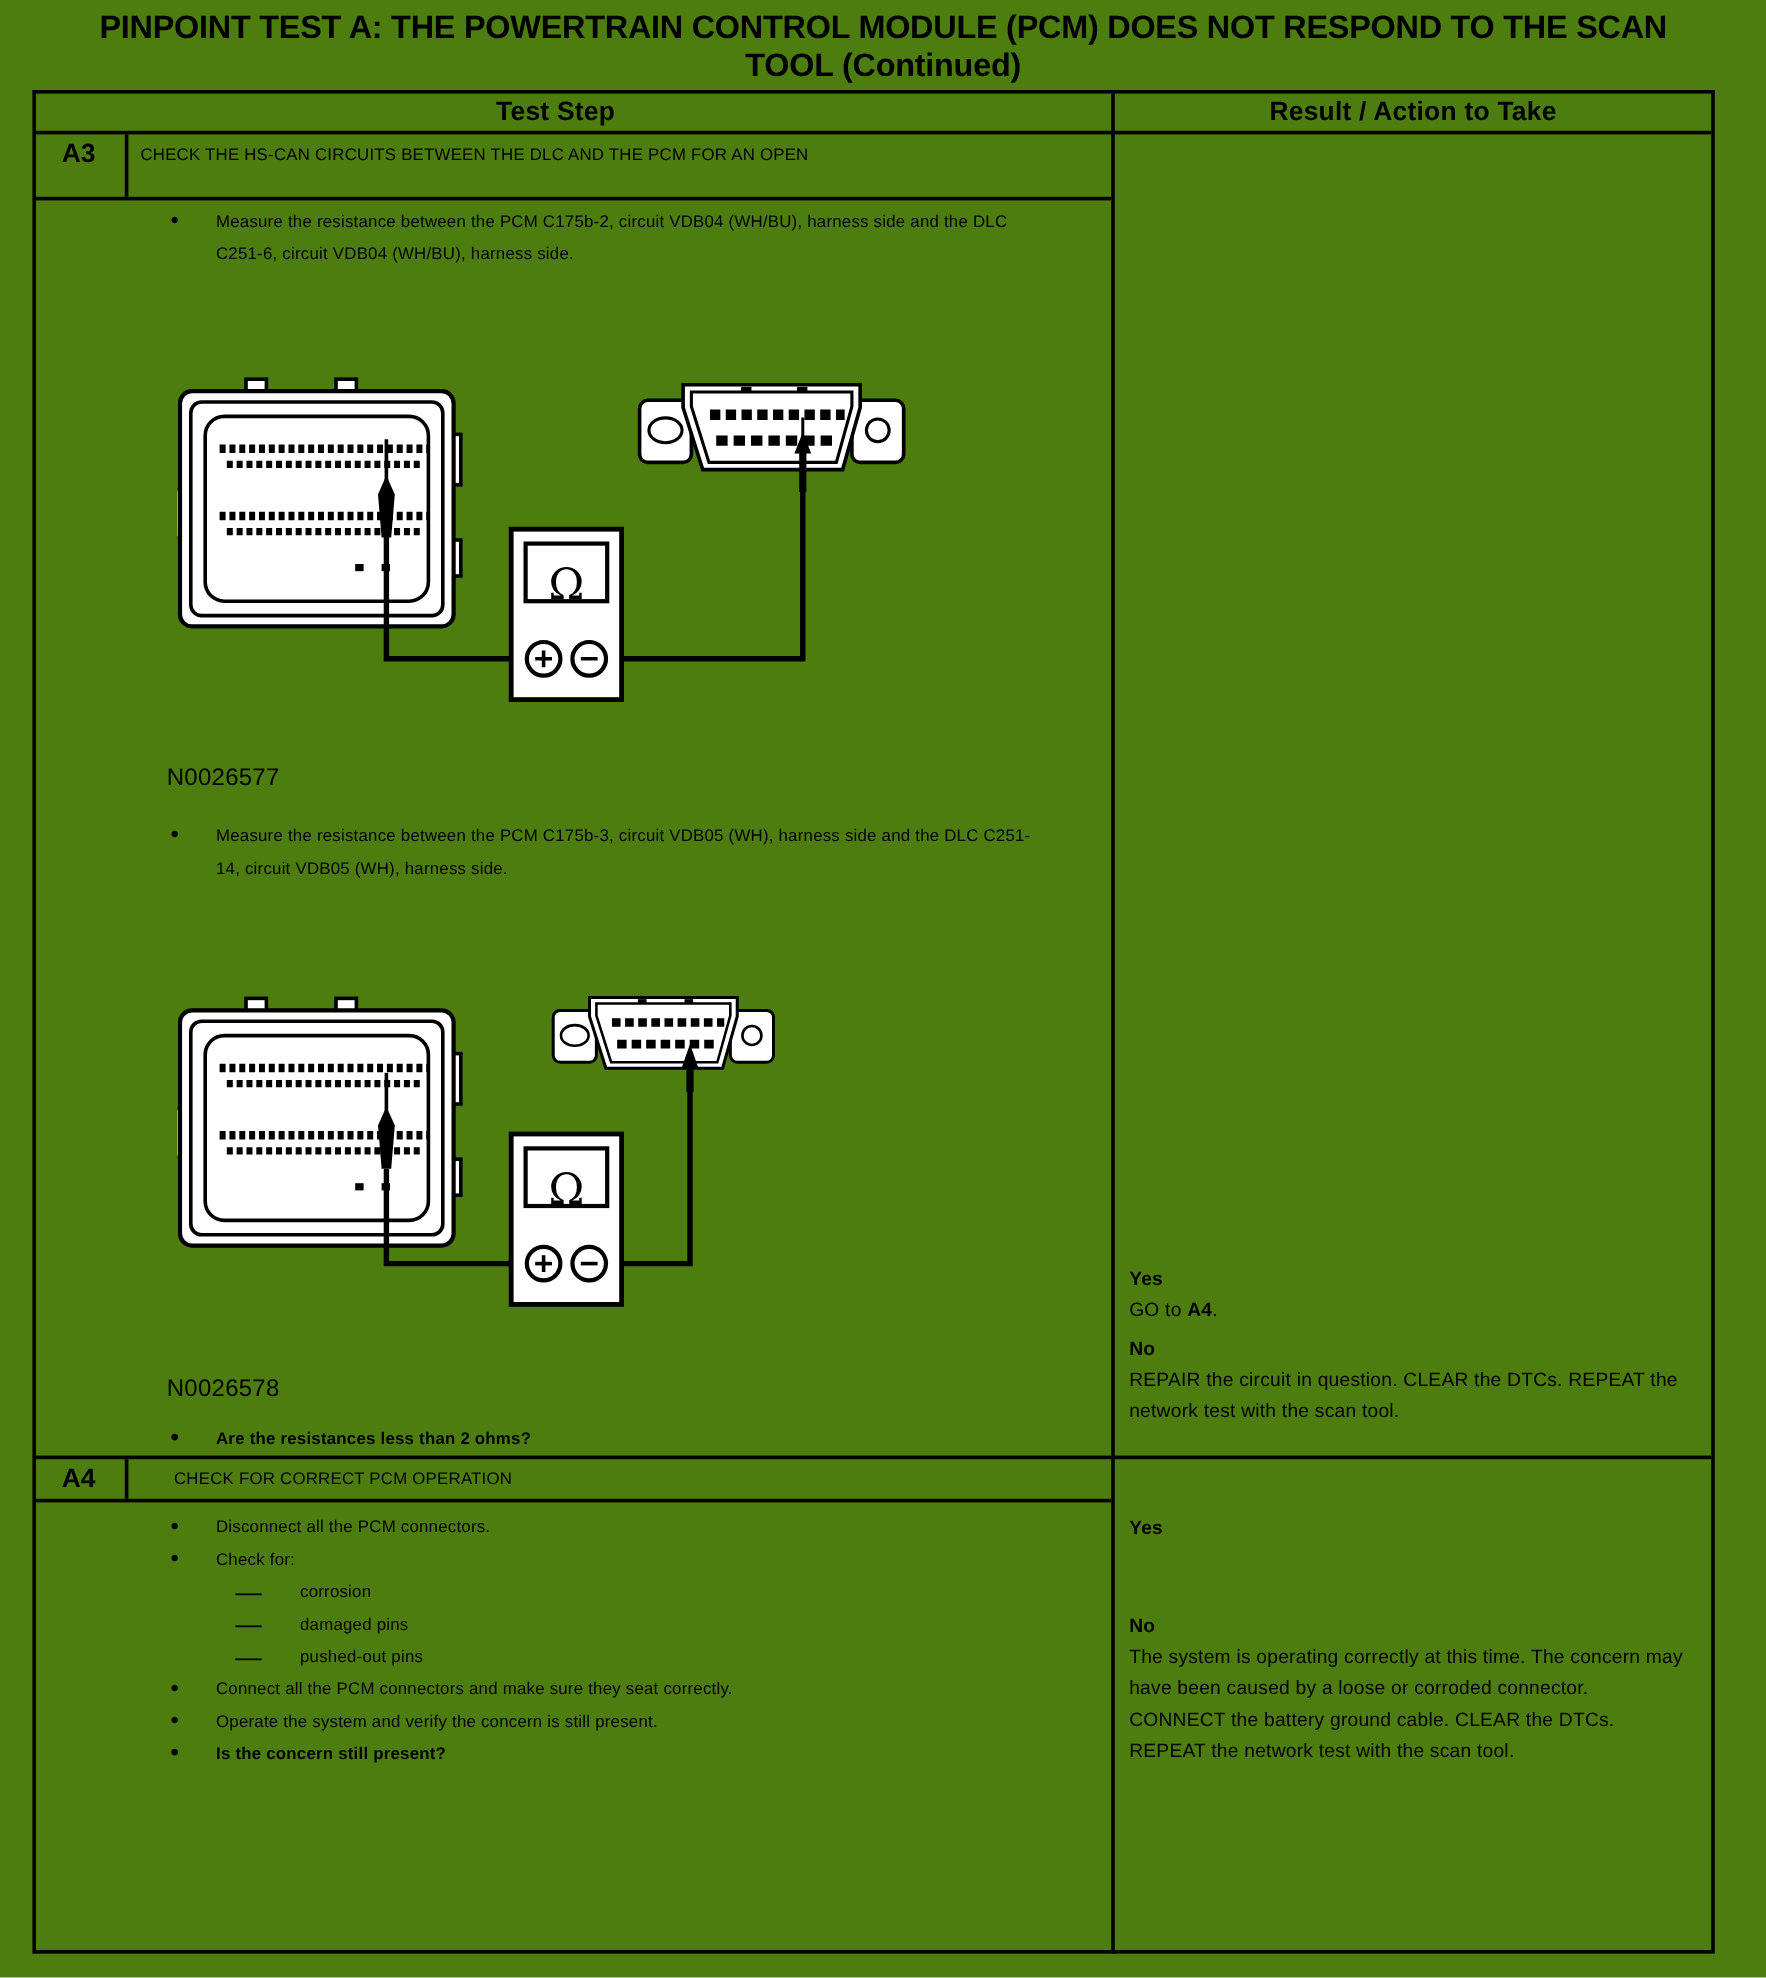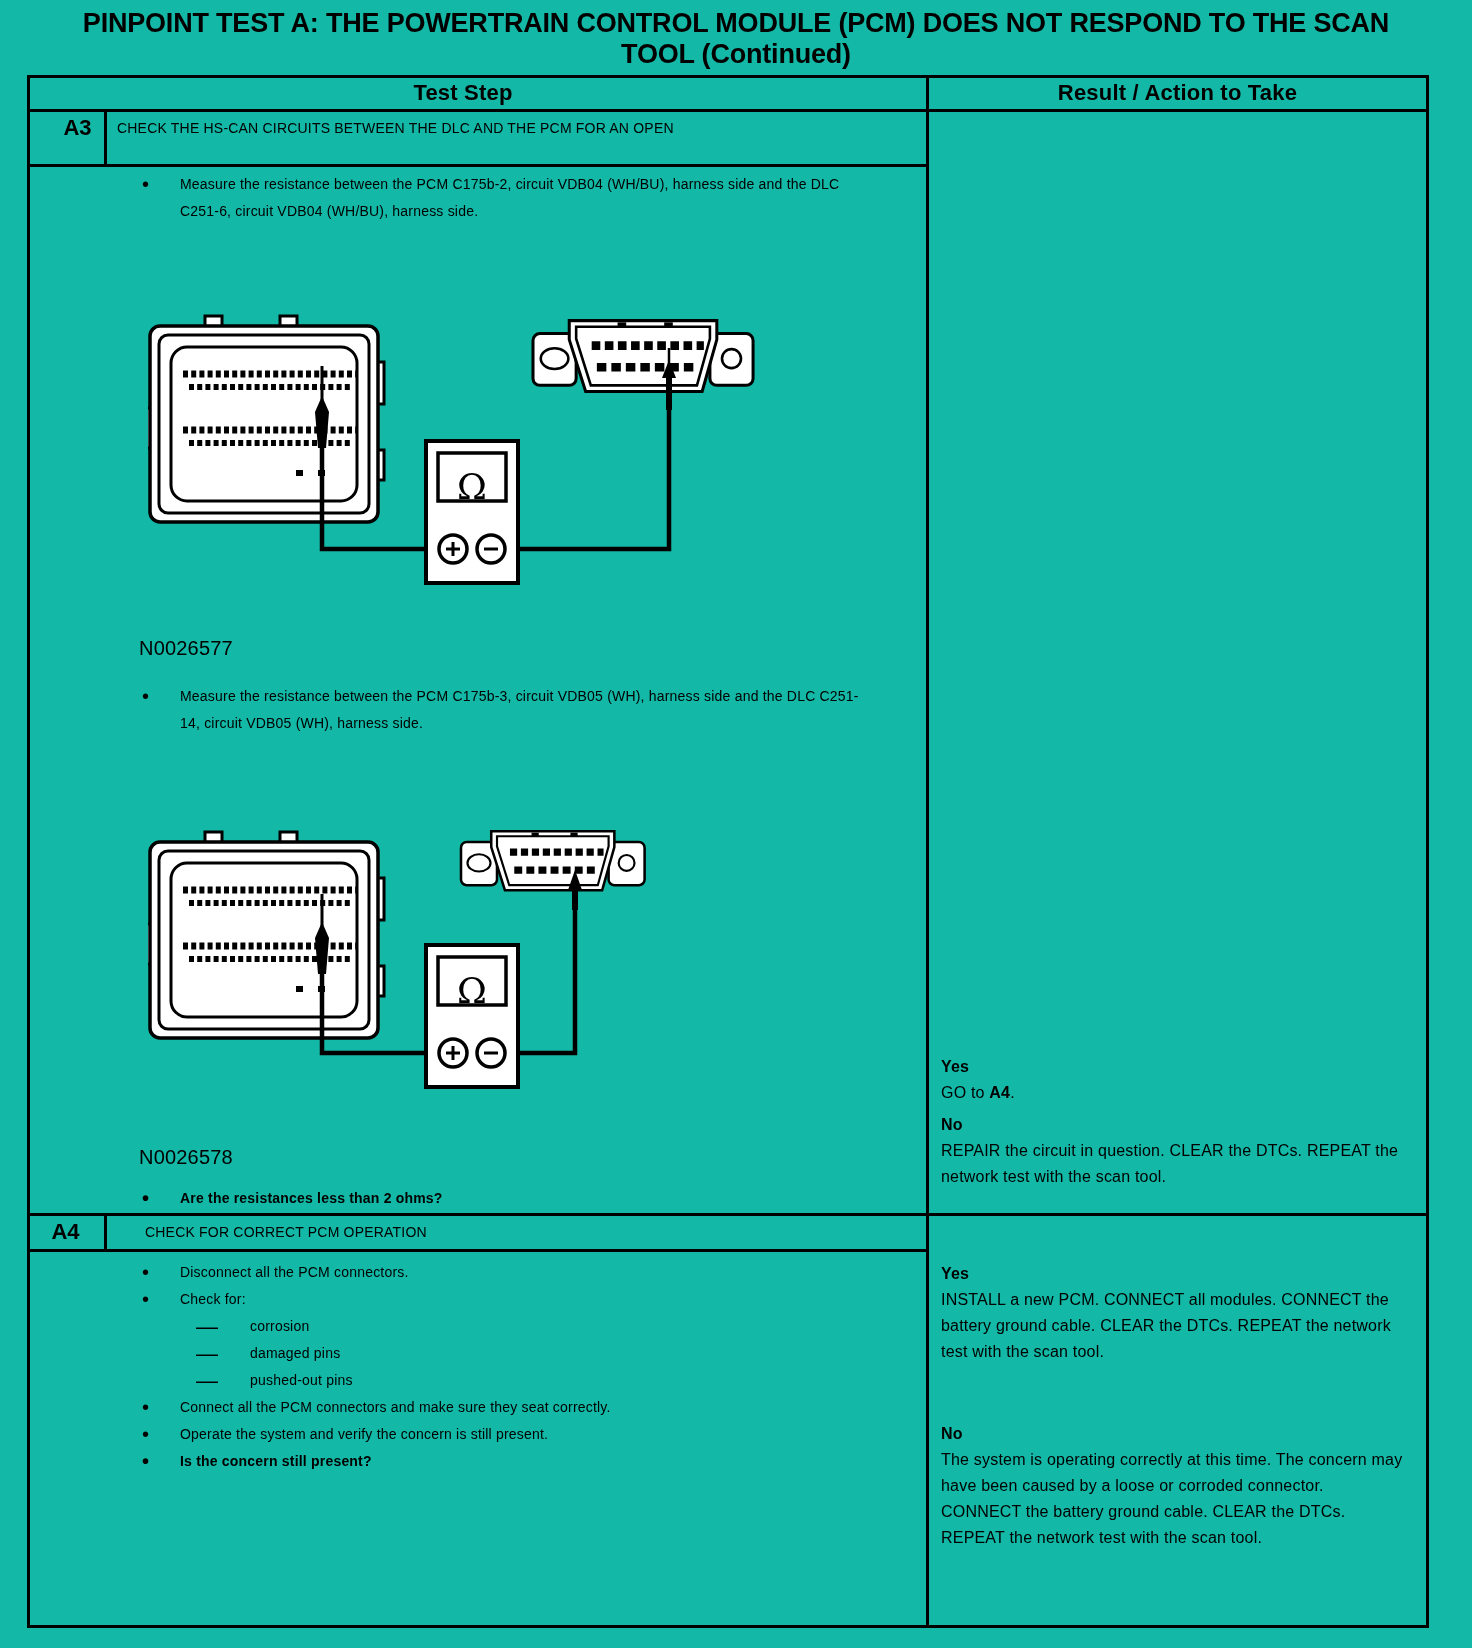--- a/index.html
+++ b/index.html
@@ -1,16 +1,16 @@
 <!DOCTYPE html>
 <html><head>
 <meta charset="utf-8">
 <style>
   html,body{margin:0;padding:0;background:#fff;}
-  .page{position:relative;width:1472px;height:1648px;background:#14b8a6;overflow:hidden;
+  .page{position:relative;width:1472px;height:1648px;background:#4d7c0f;overflow:hidden;
         font-family:"Liberation Sans",sans-serif;color:#000;}
   .abs{position:absolute;}
   .line{position:absolute;background:#000;}
   .title{left:0;top:8px;width:1472px;text-align:center;font-weight:bold;
          font-size:27px;line-height:31px;letter-spacing:-0.2px;}
   .colhead{font-weight:bold;font-size:22px;text-align:center;letter-spacing:.2px;}
   .steplabel{font-weight:bold;font-size:22px;text-align:center;}
   .steptitle{font-weight:normal;font-size:14px;line-height:26px;letter-spacing:.2px;}
   .btxt{font-size:14px;line-height:27px;letter-spacing:.2px;}
   .bullets{display:block;}
@@ -42,21 +42,21 @@
   <div class="line" style="left:30px;top:109px;width:1396px;height:3px;"></div>
   <div class="line" style="left:30px;top:164px;width:896px;height:3px;"></div>
   <div class="line" style="left:104px;top:112px;width:3px;height:52px;"></div>
   <div class="line" style="left:30px;top:1213px;width:1396px;height:3px;"></div>
   <div class="line" style="left:30px;top:1249px;width:896px;height:3px;"></div>
   <div class="line" style="left:104px;top:1216px;width:3px;height:33px;"></div>
 
   <div class="abs colhead" style="left:929px;top:80px;width:497px;">Result / Action to Take</div>
   <div class="abs colhead" style="left:30px;top:80px;width:866px;">Test Step</div>
 
-  <div class="abs steplabel" style="left:27px;top:115px;width:77px;padding-left:12px;">A3</div>
+  <div class="abs steplabel" style="left:27px;top:115px;width:77px;">A3</div>
   <div class="abs steptitle" style="left:117px;top:115px;width:690px;">CHECK THE HS-CAN CIRCUITS BETWEEN THE DLC AND THE PCM FOR AN OPEN</div>
 
   <div class="abs brow" style="left:142px;top:171px;width:718px;">
     <span class="bmark">•</span>
     <span class="btxt" style="width:680px;">Measure the resistance between the PCM C175b-2, circuit VDB04 (WH/BU), harness side and the DLC C251-6, circuit VDB04 (WH/BU), harness side.</span>
   </div>
 
   <svg class="abs" style="left:148px;top:296px;" width="620" height="340" viewBox="0 0 620 340">
     <defs>
       <g id="pcm">
@@ -186,18 +186,17 @@
       <span class="btxt" style="width:680px;">Operate the system and verify the concern is still present.</span>
     </div>
     <div class="brow">
       <span class="bmark bold">•</span>
       <span class="btxt bold" style="width:680px;">Is the concern still present?</span>
     </div>
   </div>
 
   <div class="abs rblock" style="left:941px;top:1261px;width:465px;">
     <div class="rlabel">Yes</div>
-    <div>INSTALL a new PCM. CONNECT all modules. CONNECT the battery ground cable. CLEAR the DTCs. REPEAT the network test with the scan tool.</div>
     <div class="rlabel" style="margin-top:56px;">No</div>
     <div>The system is operating correctly at this time. The concern may have been caused by a loose or corroded connector. CONNECT the battery ground cable. CLEAR the DTCs. REPEAT the network test with the scan tool.</div>
   </div>
 
 </div>
 
 </body></html>

